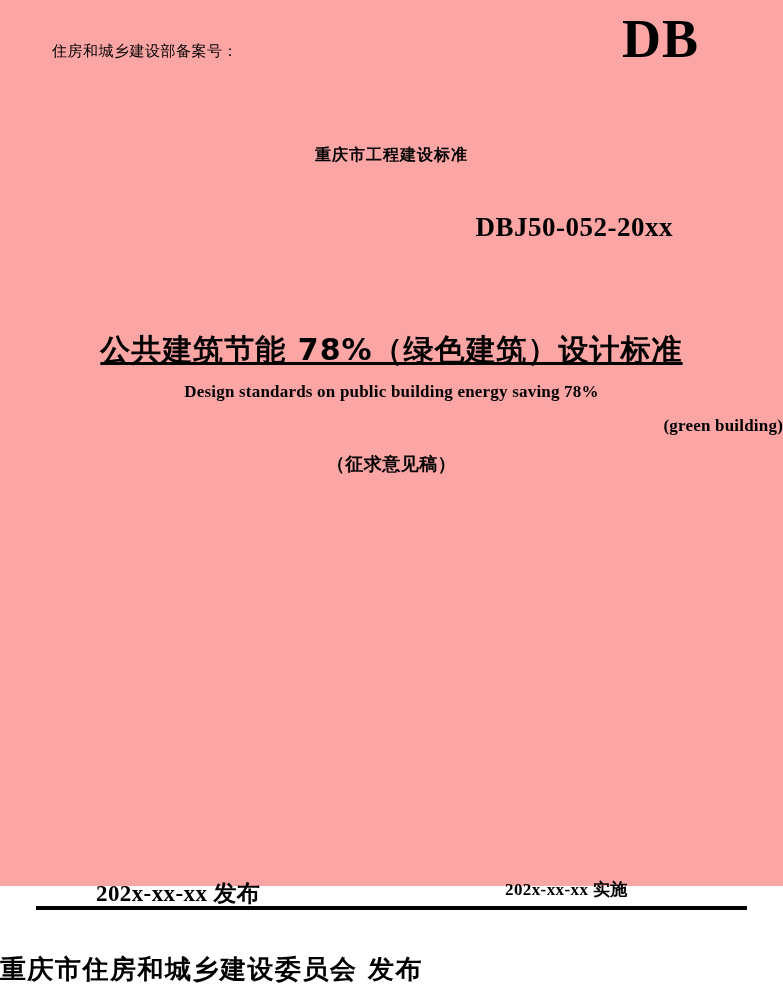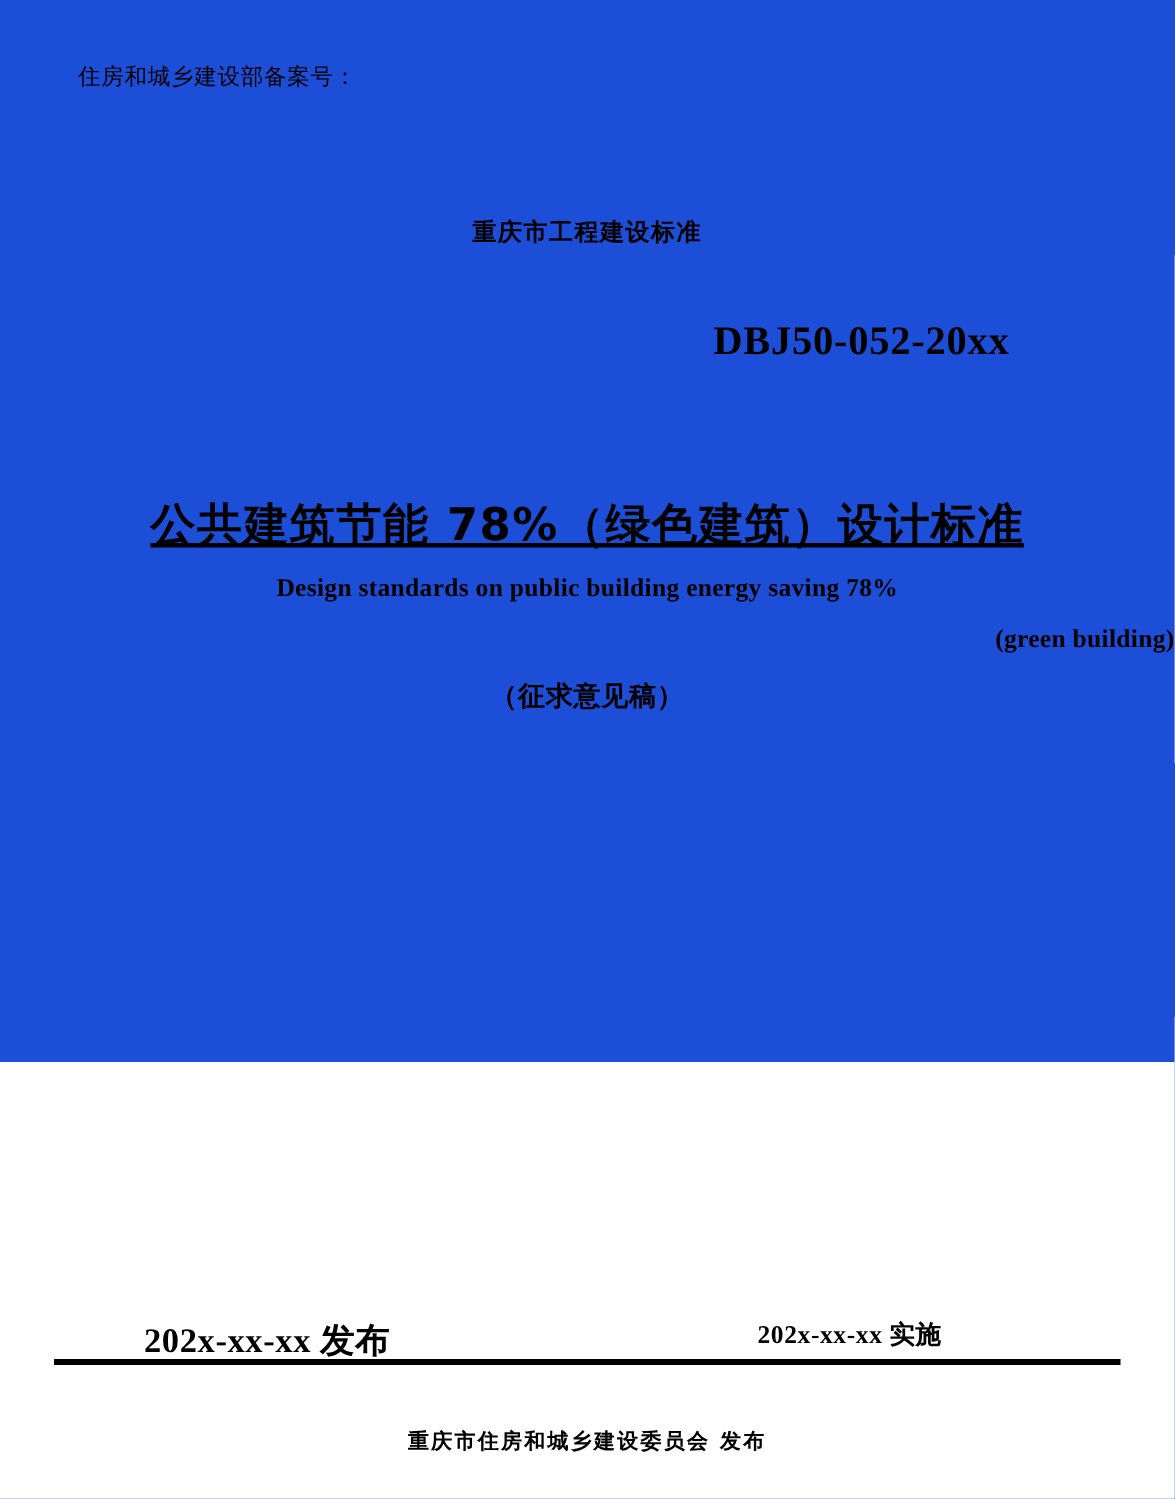--- a/index.html
+++ b/index.html
@@ -13,22 +13,22 @@
     position: relative;
     font-family: "Liberation Serif", serif;
     color: #000000;
     overflow: hidden;
   }
 
   .page {
     position: absolute;
     inset: 0;
     width: 783px;
-    height: 708px;
-    background: #1d4ed8;
+    height: 886px;
+    background: #fca5a5;
   }
 
   
   .record-no {
     position: absolute;
     left: 52px;
     top: 42px;
     font-family: "DejaVu Sans", sans-serif;
     font-size: 15px;
     letter-spacing: 0.5px;
@@ -152,34 +152,34 @@
     height: 4px;
     background: #000000;
   }
 
   
   .issuer {
     position: absolute;
     left: 0;
     right: 0;
     top: 952px;
-    text-align: center;
-    font-family: "DejaVu Sans", sans-serif;
-    font-weight: bold;
-    font-size: 14px;
+    font-family: "DejaVu Sans", sans-serif;
+    font-weight: bold;
+    font-size: 26px;
     letter-spacing: 1.5px;
   }
 </style>
 </head>
 <body>
 
 <div class="page">
 
   <div class="record-no">住房和城乡建设部备案号：</div>
 
+  <div class="db-mark">DB</div>
 
   <div class="series-line">重庆市工程建设标准</div>
 
   <div class="std-code">DBJ50-052-20xx</div>
 
   <div class="title-main">公共建筑节能 78%（绿色建筑）设计标准</div>
 
   <div class="title-en1">Design standards on public building energy saving 78%</div>
 
   <div class="title-en2">(green building)</div>

